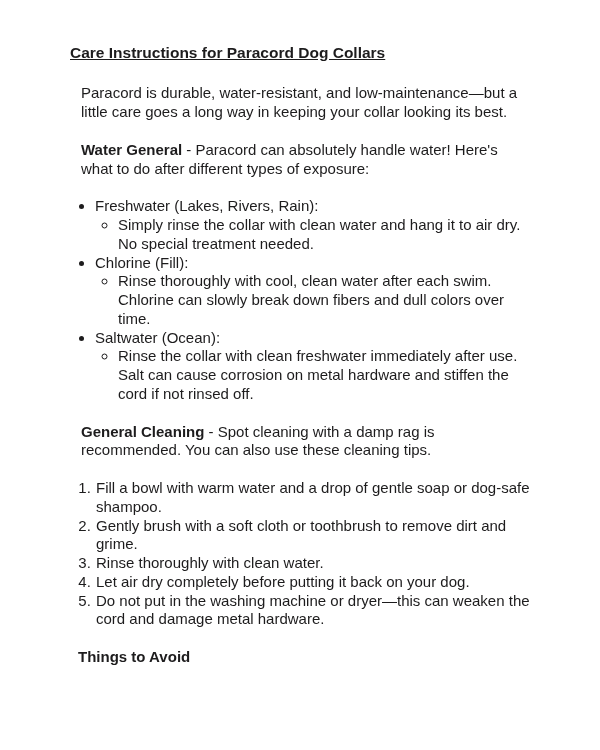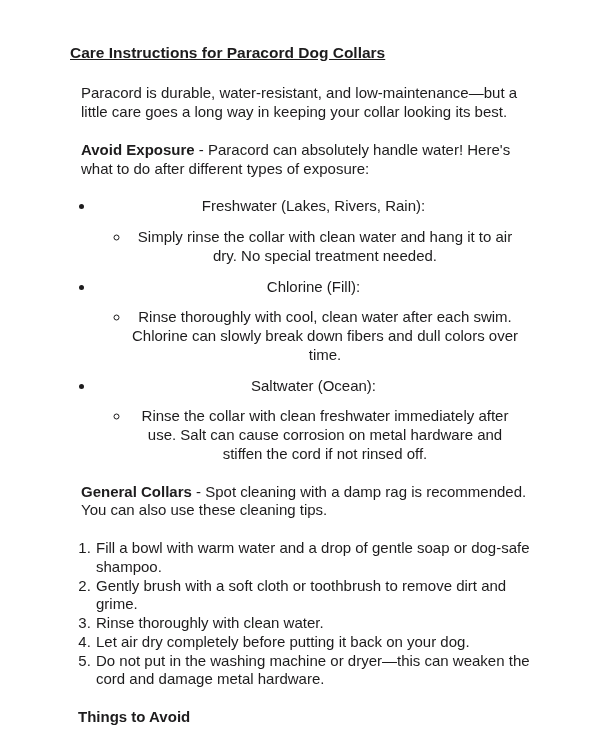--- a/index.html
+++ b/index.html
@@ -36,40 +36,40 @@
   p.heading-only {
     margin: 8px;
   }
   b, strong {
     font-weight: 700;
   }
   ul, ol {
     margin: 0 0 19px 0;
     padding: 0 0 0 25px;
   }
-  ul { list-style-type: disc; text-align: center; }
+  ul { list-style-type: disc; }
   ul ul {
     list-style-type: circle;
-    margin: 12px;
+    margin: 0;
     padding-left: 23px;
   }
   ol { padding-left: 25px; }
   li { margin: 0; }
   ol li { padding-left: 1px; }
 </style>
 </head>
 <body>
 
 <div class="doc">
 
   <h1 class="title">Care Instructions for Paracord Dog Collars</h1>
 
   <p>Paracord is durable, water-resistant, and low-maintenance—but a little care goes a long way in keeping your collar looking its best.</p>
 
-  <p><strong>Avoid Exposure</strong><span> - Paracord can absolutely handle water! Here's what to do after different types of exposure:</span></p>
+  <p><strong>Water General</strong><span> - Paracord can absolutely handle water! Here's what to do after different types of exposure:</span></p>
 
   <ul>
     <li>
       <span>Freshwater (Lakes, Rivers, Rain):</span>
       <ul>
         <li><span>Simply rinse the collar with clean water and hang it to air dry. No special treatment needed.</span></li>
       </ul>
     </li>
     <li>
       <span>Chlorine (Fill):</span>
@@ -78,21 +78,21 @@
       </ul>
     </li>
     <li>
       <span>Saltwater (Ocean):</span>
       <ul>
         <li><span>Rinse the collar with clean freshwater immediately after use. Salt can cause corrosion on metal hardware and stiffen the cord if not rinsed off.</span></li>
       </ul>
     </li>
   </ul>
 
-  <p><strong>General Collars</strong><span> - Spot cleaning with a damp rag is recommended. You can also use these cleaning tips.</span></p>
+  <p><strong>General Cleaning</strong><span> - Spot cleaning with a damp rag is recommended. You can also use these cleaning tips.</span></p>
 
   <ol>
     <li><span>Fill a bowl with warm water and a drop of gentle soap or dog-safe shampoo.</span></li>
     <li><span>Gently brush with a soft cloth or toothbrush to remove dirt and grime.</span></li>
     <li><span>Rinse thoroughly with clean water.</span></li>
     <li><span>Let air dry completely before putting it back on your dog.</span></li>
     <li><span>Do not put in the washing machine or dryer—this can weaken the cord and damage metal hardware.</span></li>
   </ol>
 
   <p class="heading-only"><strong>Things to Avoid</strong></p>

